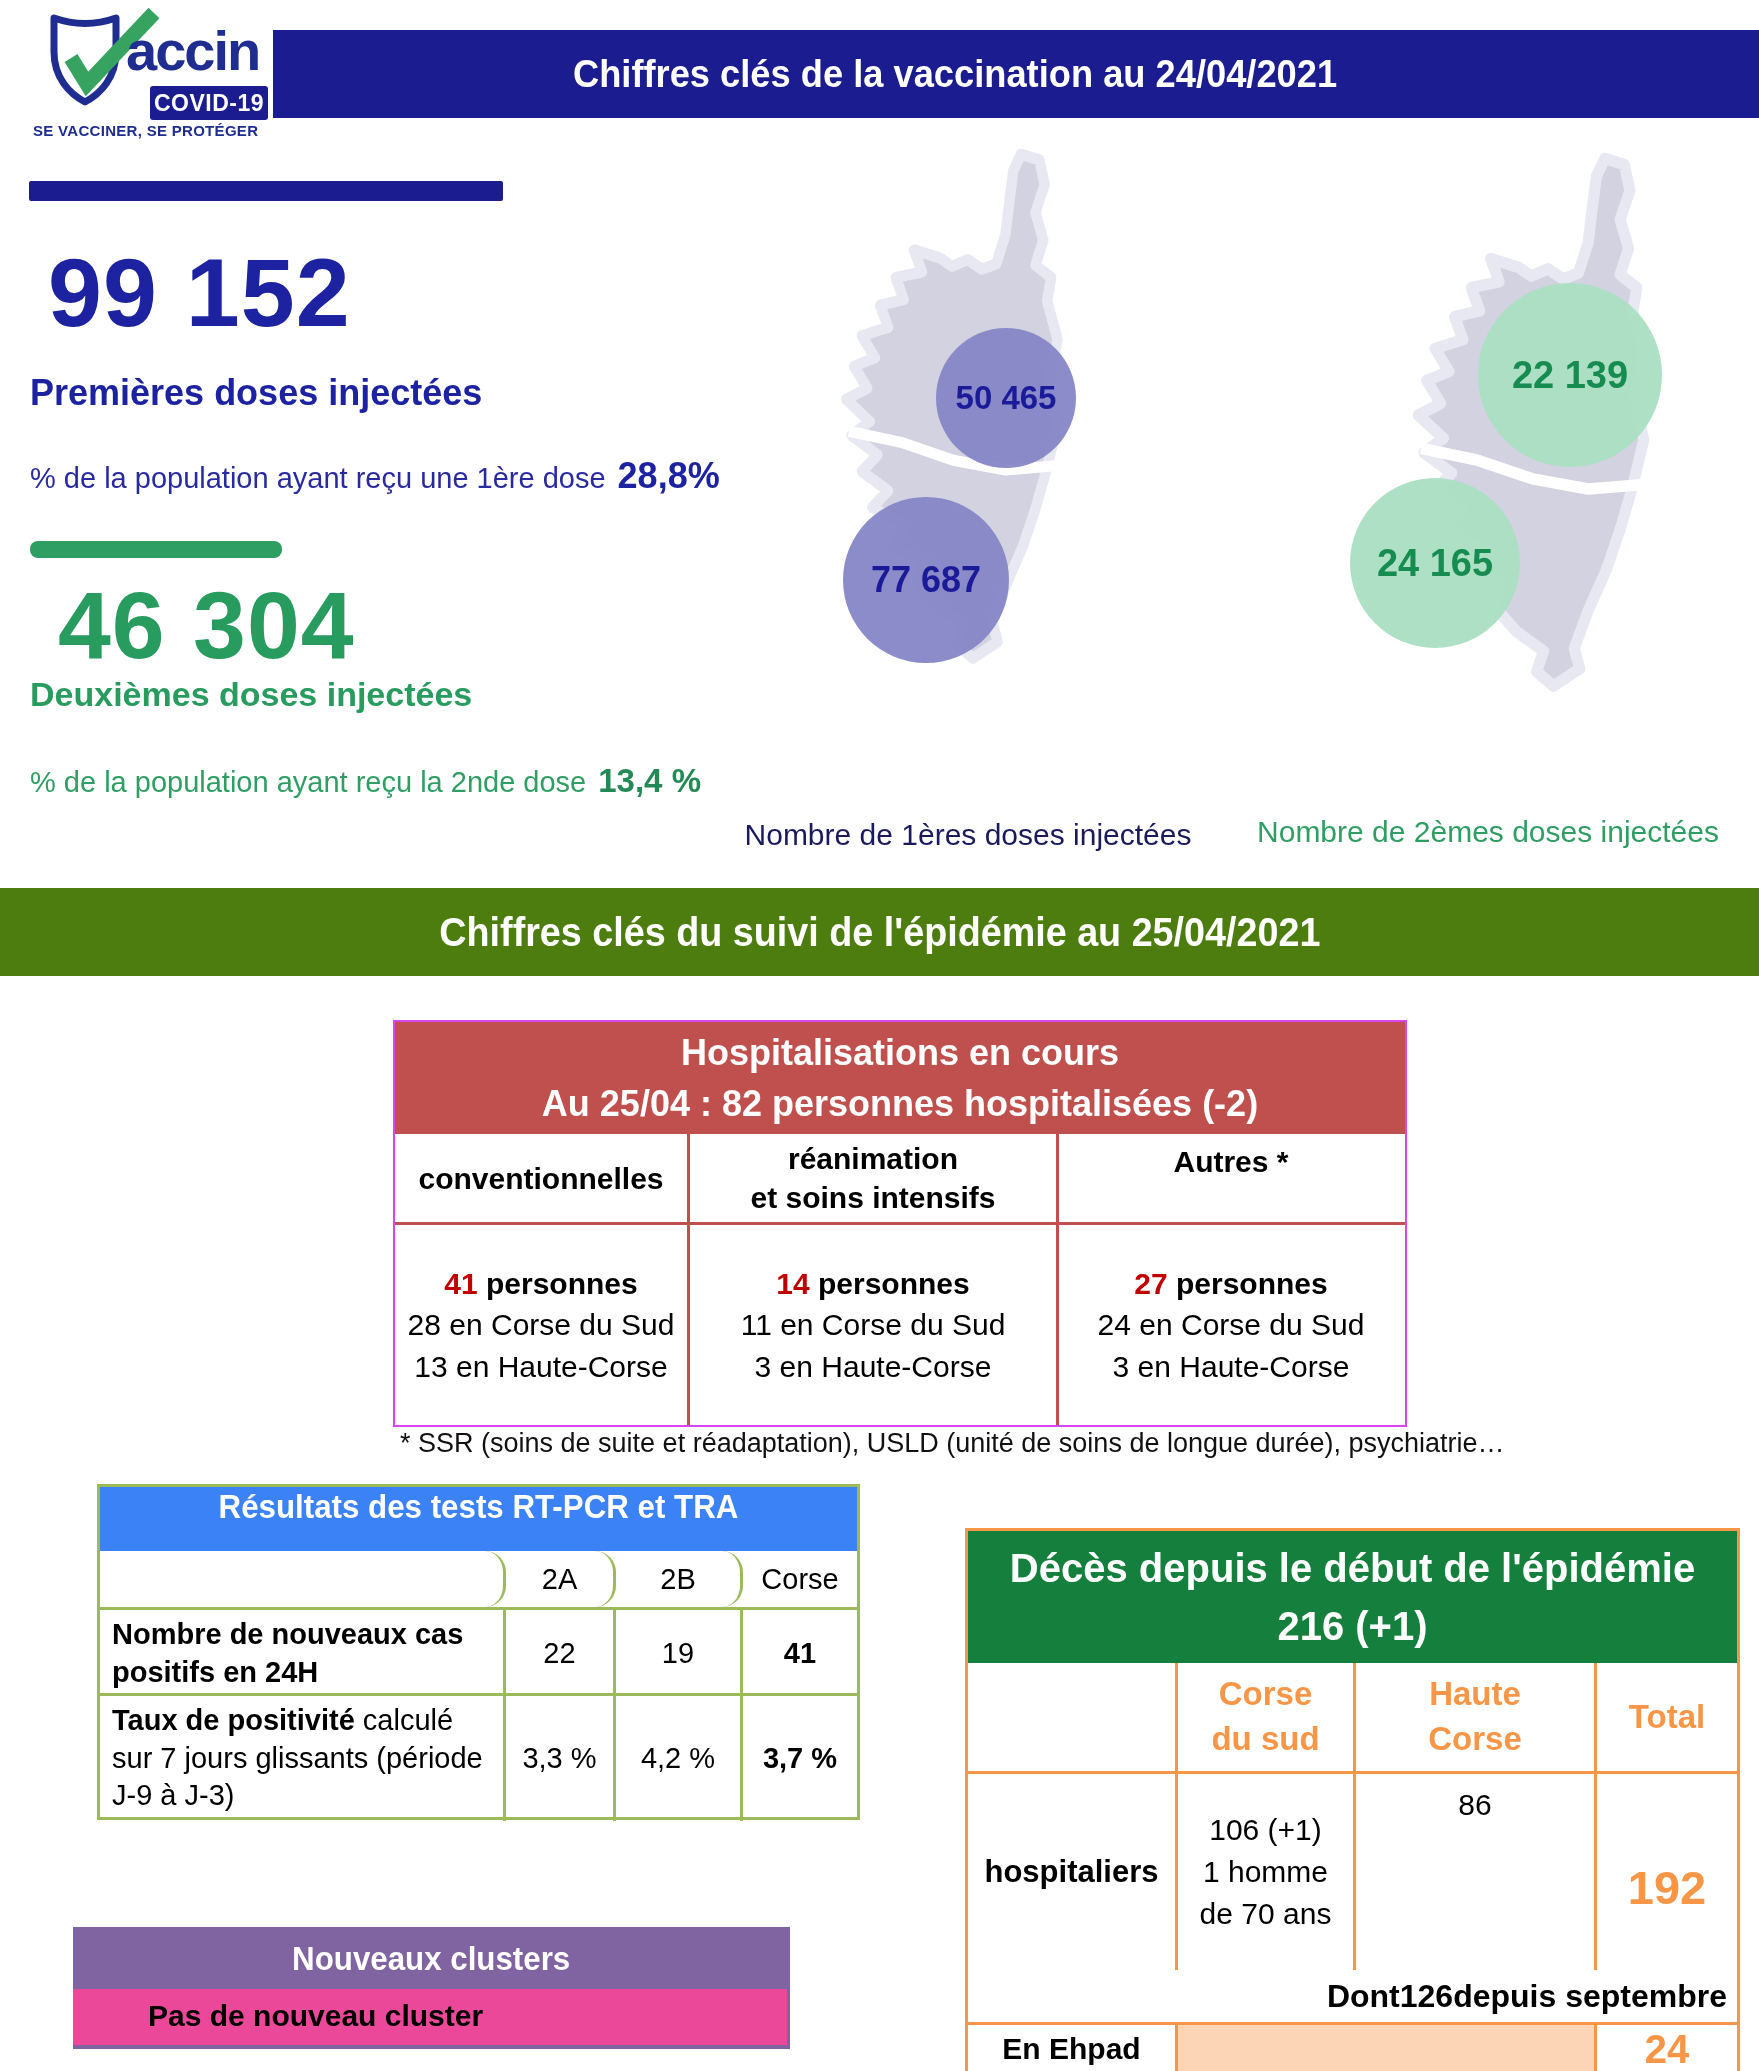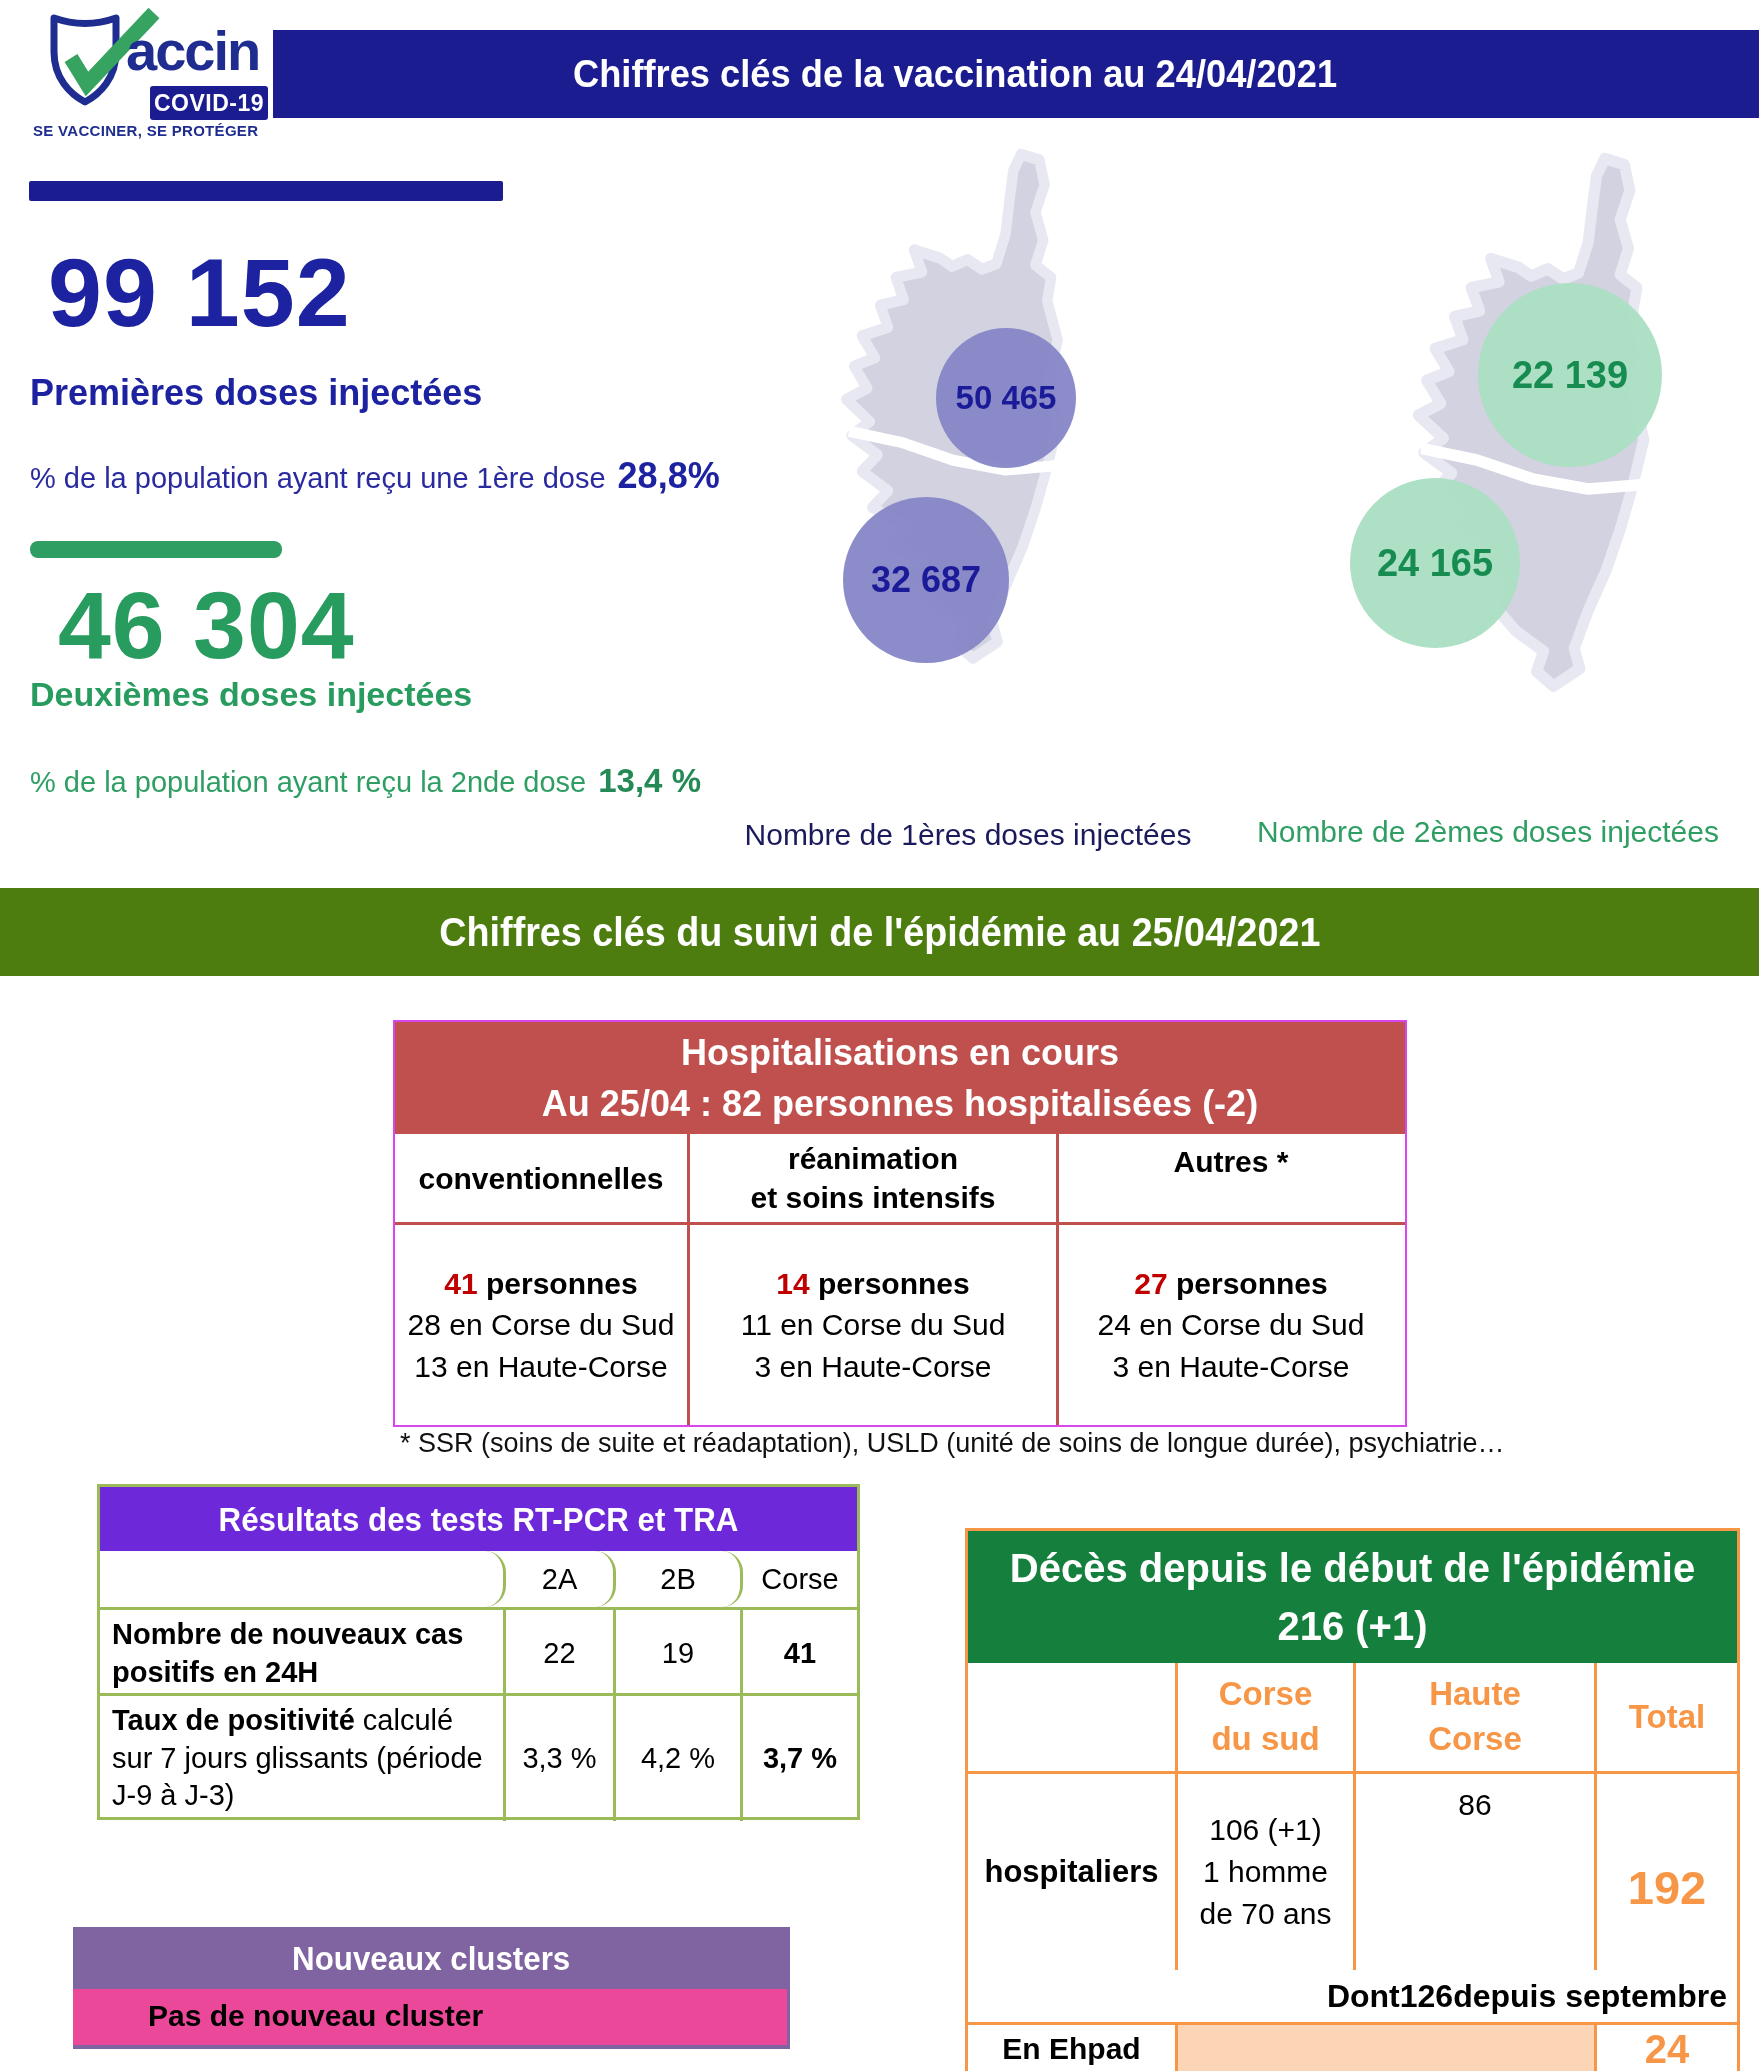--- a/index.html
+++ b/index.html
@@ -60,21 +60,21 @@
   #hosp-cols .hc.top{justify-content:flex-start;padding-top:8px;}
   #hosp-data{height:200px;border-top:3px solid #c0504d;}
   #hosp-data .dc{display:flex;flex-direction:column;align-items:center;justify-content:center;
                  font-size:30px;color:#000;line-height:1.38;}
   .count{color:#c00000;font-weight:bold;}
   .pers{font-weight:bold;}
   #footnote{left:400px;top:1428px;font-size:27px;color:#111;}
 
   
   #tests-table{left:97px;top:1484px;width:763px;border:3px solid #9bbb59;box-sizing:border-box;background:#fff;}
-  #tests-title{height:64px;background:#6d28d9;color:#fff;display:flex;align-items:center;justify-content:center;
+  #tests-title{height:64px;background:#3b82f6;color:#fff;display:flex;align-items:flex-start;justify-content:center;
                font-size:34px;font-weight:bold;}
   .trow{display:grid;grid-template-columns:406px 110px 127px 114px;}
   .trow > div{border-right:3px solid #9bbb59;box-sizing:border-box;display:flex;align-items:center;justify-content:center;
               font-size:29px;color:#000;}
   .trow > div:last-child{border-right:none;}
   .trow > div.lbl{justify-content:flex-start;padding:6px 10px 6px 12px;line-height:1.3;display:block;
                   align-content:center;}
   .trow.bt{border-top:3px solid #9bbb59;}
   #tests-head{height:56px;}
   #tests-head div{font-weight:normal;border-radius:21px;}
@@ -148,21 +148,21 @@
 
   <svg class="abs" style="left:815px;top:146px;" width="300" height="540" viewBox="0 0 230 390" preserveAspectRatio="none">
     <path d="M158 6 L172 10 L176 28 L169 48 L175 68 L169 86 L181 95 L178 112 L186 140 L179 170 L186 200 L178 232
              L169 262 L159 290 L146 318 L136 344 L140 358 L121 370 L109 360 L114 346 L94 332 L78 314 L84 299
              L60 289 L70 275 L44 261 L56 249 L36 235 L48 223 L28 209 L42 199 L24 183 L40 175 L30 159 L46 153
              L36 137 L56 131 L50 115 L68 111 L62 95 L82 91 L76 75 L96 81 L105 87 L117 82 L128 89 L139 85
              L146 64 L149 40 L152 18 Z" fill="#d2d2e0" stroke="#e7e8f1" stroke-width="8" stroke-linejoin="round"></path>
     <polyline points="26,206 66,214 106,227 146,234 184,231" fill="none" stroke="#ffffff" stroke-width="8" stroke-linejoin="round"></polyline>
   </svg>
   <div class="abs bubble purple" id="bubble-1a">50 465</div>
-  <div class="abs bubble purple" id="bubble-1b">32 687</div>
+  <div class="abs bubble purple" id="bubble-1b">77 687</div>
   <div class="abs" id="caption1">Nombre de 1ères doses injectées</div>
 
   <svg class="abs" style="left:1385px;top:150px;" width="320" height="565" viewBox="0 0 230 390" preserveAspectRatio="none">
     <path d="M158 6 L172 10 L176 28 L169 48 L175 68 L169 86 L181 95 L178 112 L186 140 L179 170 L186 200 L178 232
              L169 262 L159 290 L146 318 L136 344 L140 358 L121 370 L109 360 L114 346 L94 332 L78 314 L84 299
              L60 289 L70 275 L44 261 L56 249 L36 235 L48 223 L28 209 L42 199 L24 183 L40 175 L30 159 L46 153
              L36 137 L56 131 L50 115 L68 111 L62 95 L82 91 L76 75 L96 81 L105 87 L117 82 L128 89 L139 85
              L146 64 L149 40 L152 18 Z" fill="#d2d2e0" stroke="#e7e8f1" stroke-width="8" stroke-linejoin="round"></path>
     <polyline points="26,206 66,214 106,227 146,234 184,231" fill="none" stroke="#ffffff" stroke-width="8" stroke-linejoin="round"></polyline>
   </svg>

